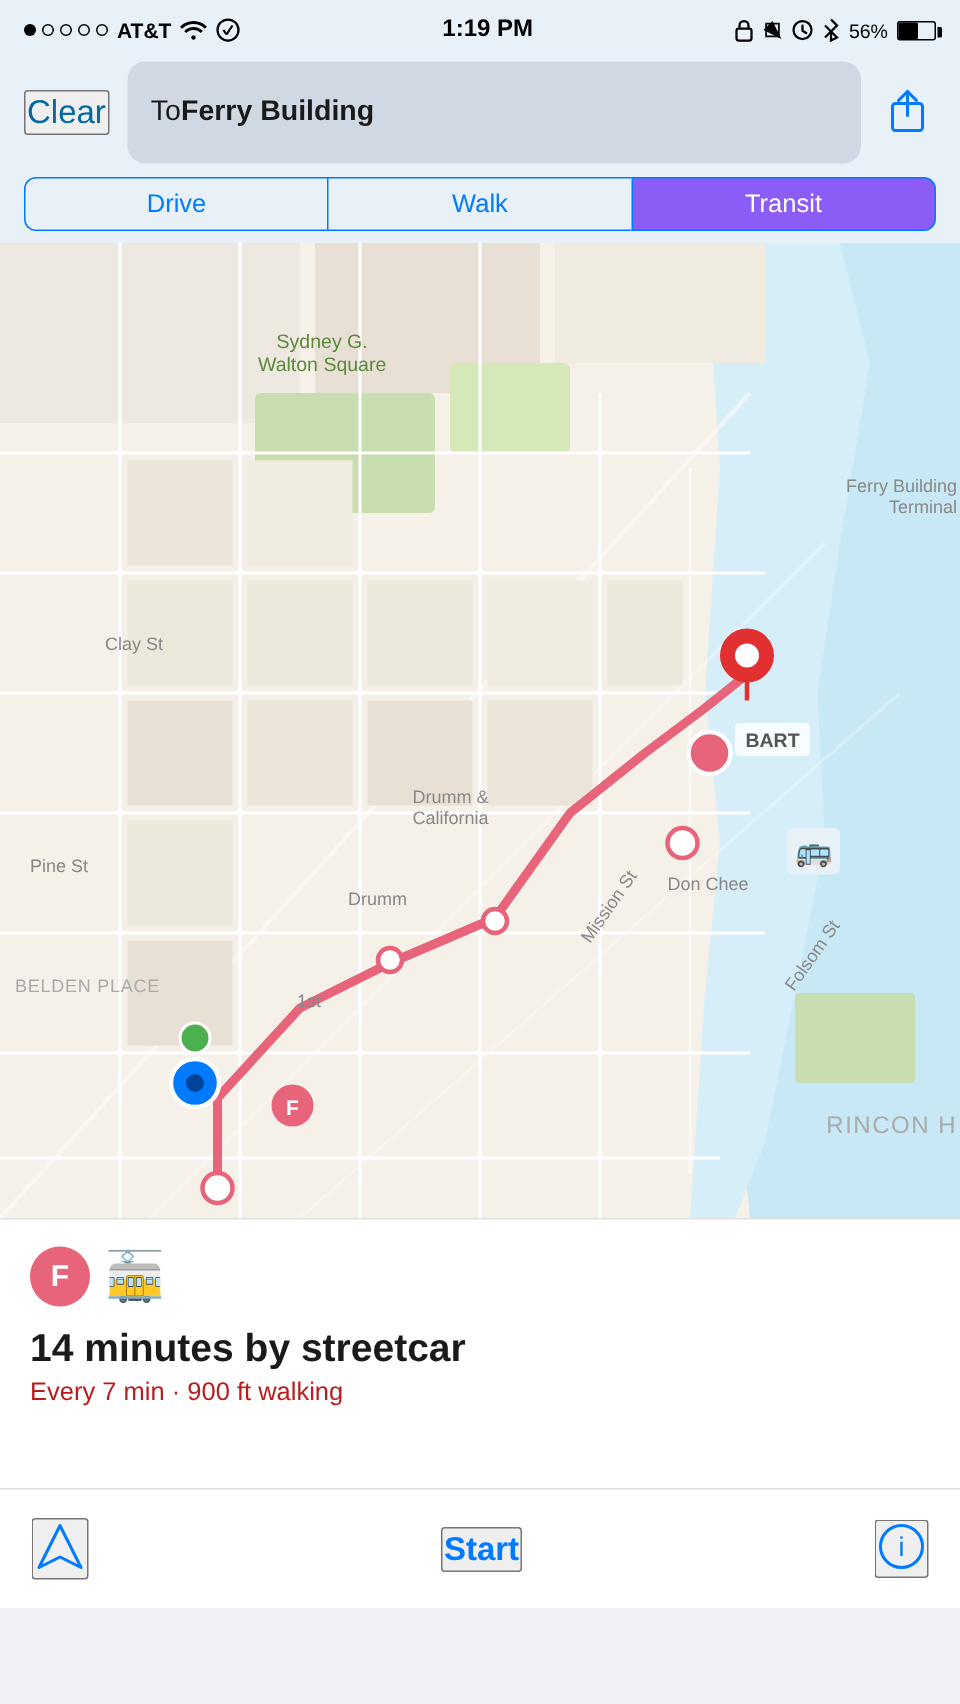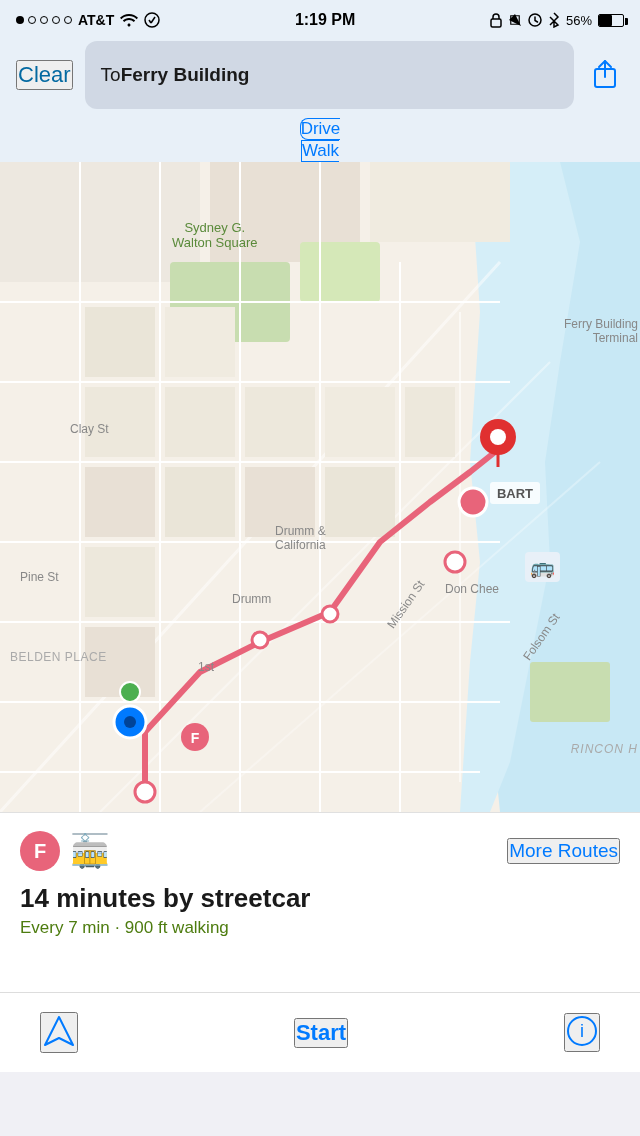--- a/index.html
+++ b/index.html
@@ -59,21 +59,20 @@
     }
 
     
     #transport-tabs {
       height: 52px;
       background: #e8f0f8;
       display: flex;
       align-items: center;
       padding: 8px 16px;
       gap: 0;
-      flex-direction: column;
     }
     .tab-btn {
       flex: 1;
       height: 36px;
       border: 1.5px solid #007AFF;
       background: transparent;
       color: #007AFF;
       font-size: 17px;
       font-weight: 400;
       cursor: pointer;
@@ -116,31 +115,31 @@
     .f-badge {
       width: 40px; height: 40px; border-radius: 50%;
       background: #E8647A;
       color: #fff;
       font-size: 20px; font-weight: 700;
       display: flex; align-items: center; justify-content: center;
     }
     .tram-icon { font-size: 32px; color: #555; }
     .more-routes-btn { color: #007AFF; font-size: 19px; cursor: pointer; }
     .route-time { font-size: 26px; font-weight: 600; color: #1a1a1a; margin-bottom: 4px; }
-    .route-details { font-size: 17px; color: #4d7c0f; }
+    .route-details { font-size: 17px; color: #b91c1c; }
 
     
     #bottom-nav {
       height: 80px;
       background: #fff;
       border-top: 1px solid #ddd;
       display: flex;
       align-items: center;
       justify-content: space-between;
-      padding: 0 40px;
+      padding: 0 21px;
     }
     .nav-location-btn { color: #007AFF; }
     .nav-start-btn { color: #007AFF; font-size: 22px; font-weight: 600; cursor: pointer; }
     .nav-info-btn { color: #007AFF; }
 
     
     .street-label {
       position: absolute;
       font-size: 12px;
       color: #888;
@@ -325,32 +324,31 @@
 
   <div class="street-label" style="left:275px;top:362px;text-align:center;">Drumm &amp;<br>California</div>
   <div class="street-label" style="left:232px;top:430px;">Drumm</div>
   <div class="street-label" style="left:445px;top:420px;font-weight:500;">Don Chee</div>
 
   <div class="street-label" style="left:198px;top:498px;">1st</div>
   <div class="street-label" style="left:390px;top:458px;transform:rotate(-55deg);transform-origin:left center;">Mission St</div>
   <div class="street-label" style="right:60px;top:490px;transform:rotate(-55deg);transform-origin:left center;">Folsom St</div>
 
   <div class="district-label" style="left:10px;top:488px;font-size:12px;letter-spacing:0.5px;">BELDEN PLACE</div>
-  <div class="district-label" style="right:2px;top:580px;font-size:12px;font-style:italic;">RINCON H</div>
+  <div class="district-label" style="right:2px;top:580px;font-size:16px;">RINCON H</div>
 
   <div style="position:absolute;right:80px;top:390px;font-size:20px;color:#555;background:#e8f0f8;border-radius:4px;padding:3px 5px;">🚌</div>
 </div>
 
 <div id="bottom-panel">
   <div class="route-info-row">
     <div class="route-icons">
       <div class="f-badge">F</div>
       <div class="tram-icon">🚋</div>
     </div>
-    <button class="more-routes-btn">More Routes</button>
   </div>
   <div class="route-time">14 minutes by streetcar</div>
   <div class="route-details">Every 7 min · 900 ft walking</div>
 </div>
 
 <div id="bottom-nav">
   <button class="nav-location-btn">
     <svg width="34" height="34" viewBox="0 0 34 34">
       <polygon points="17,3 3,31 17,24 31,31" stroke="#007AFF" stroke-width="2" fill="none" stroke-linejoin="round"></polygon>
     </svg>

